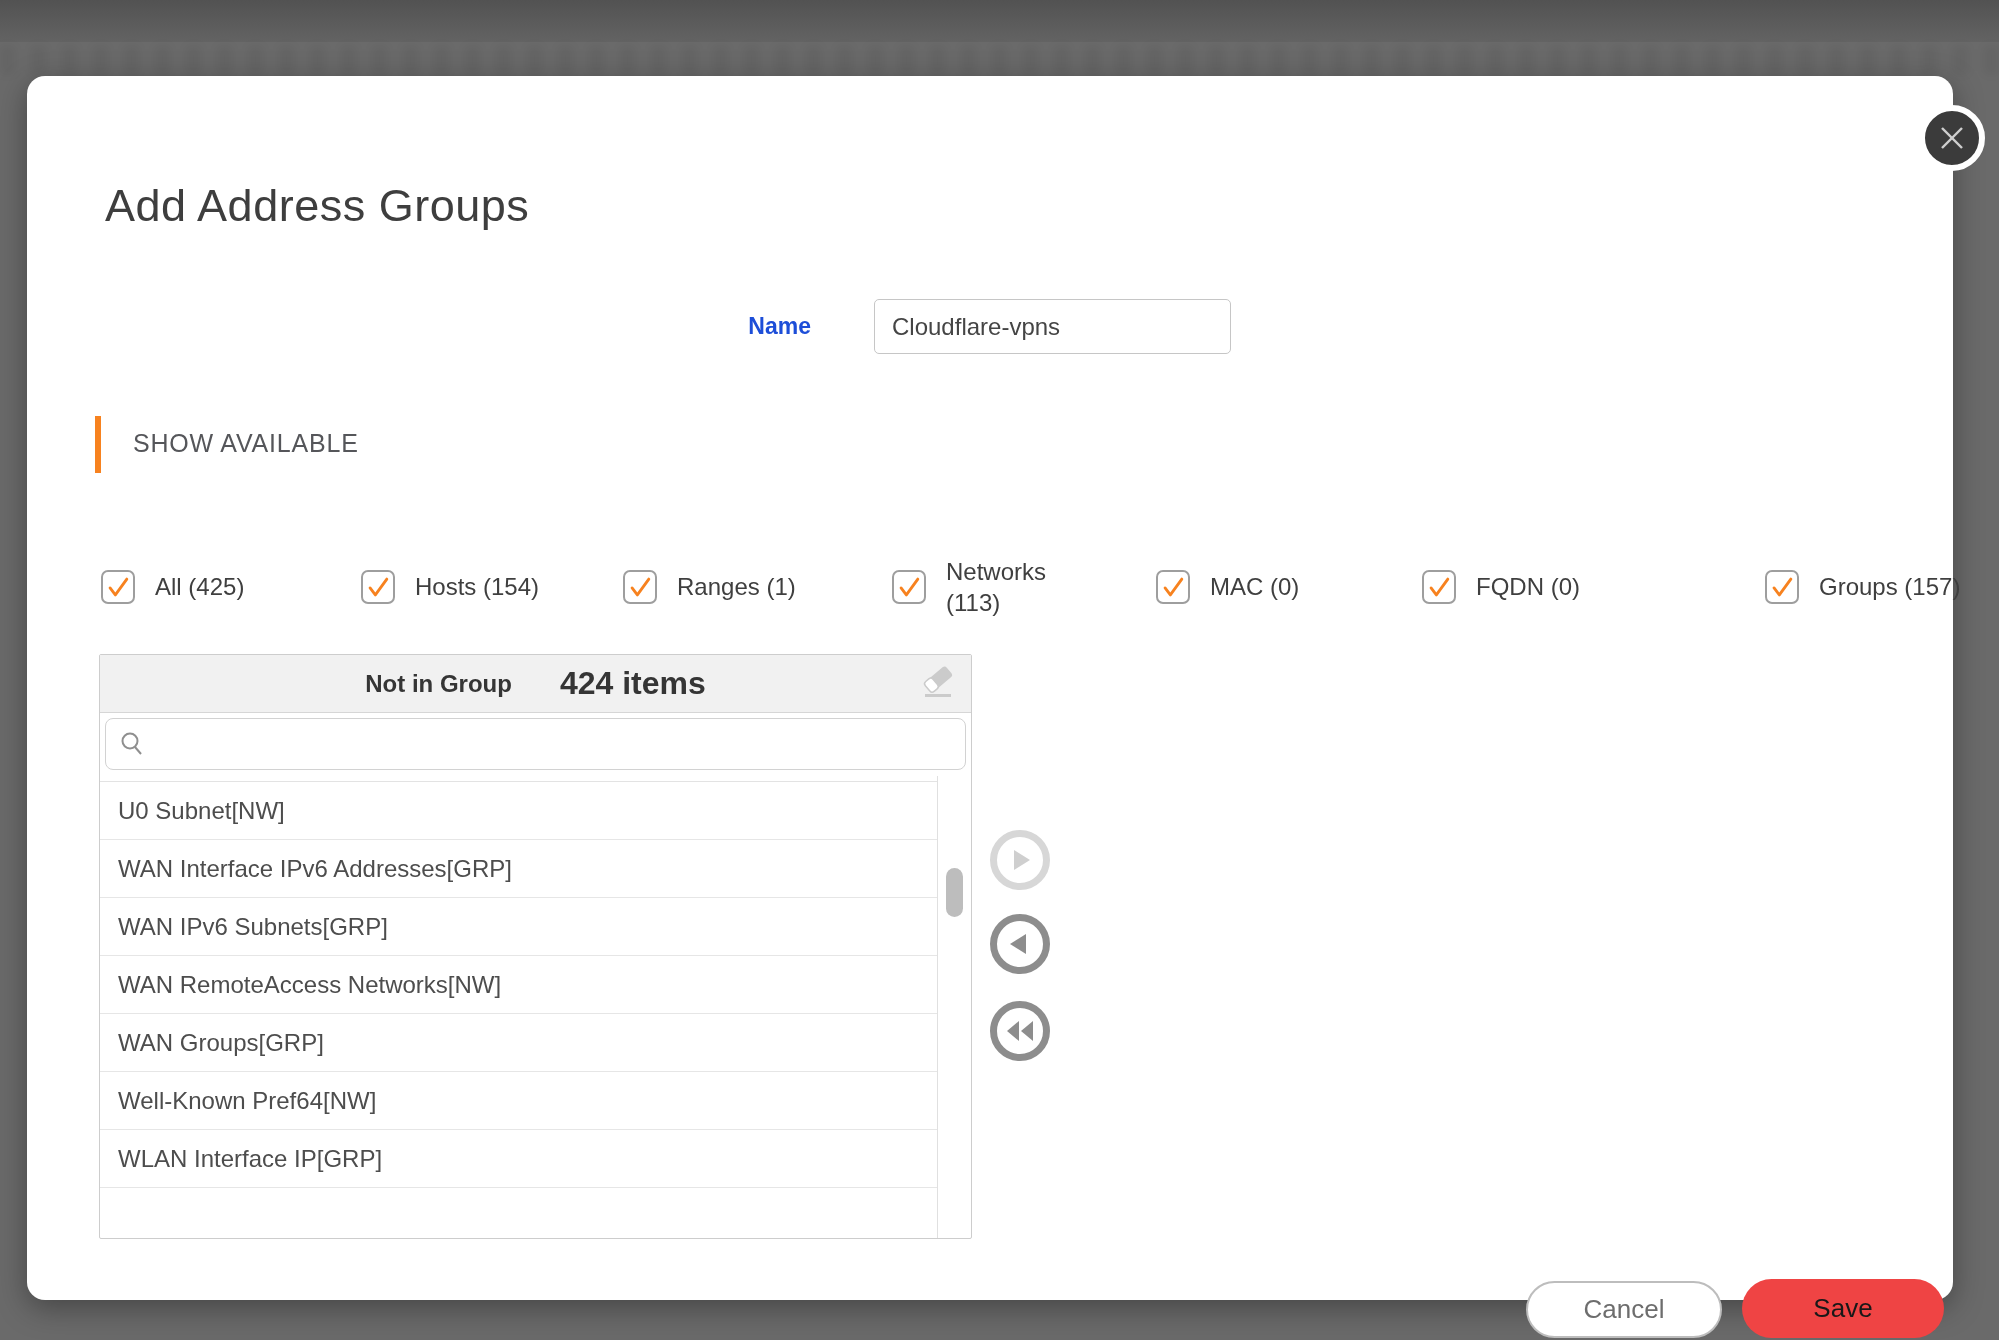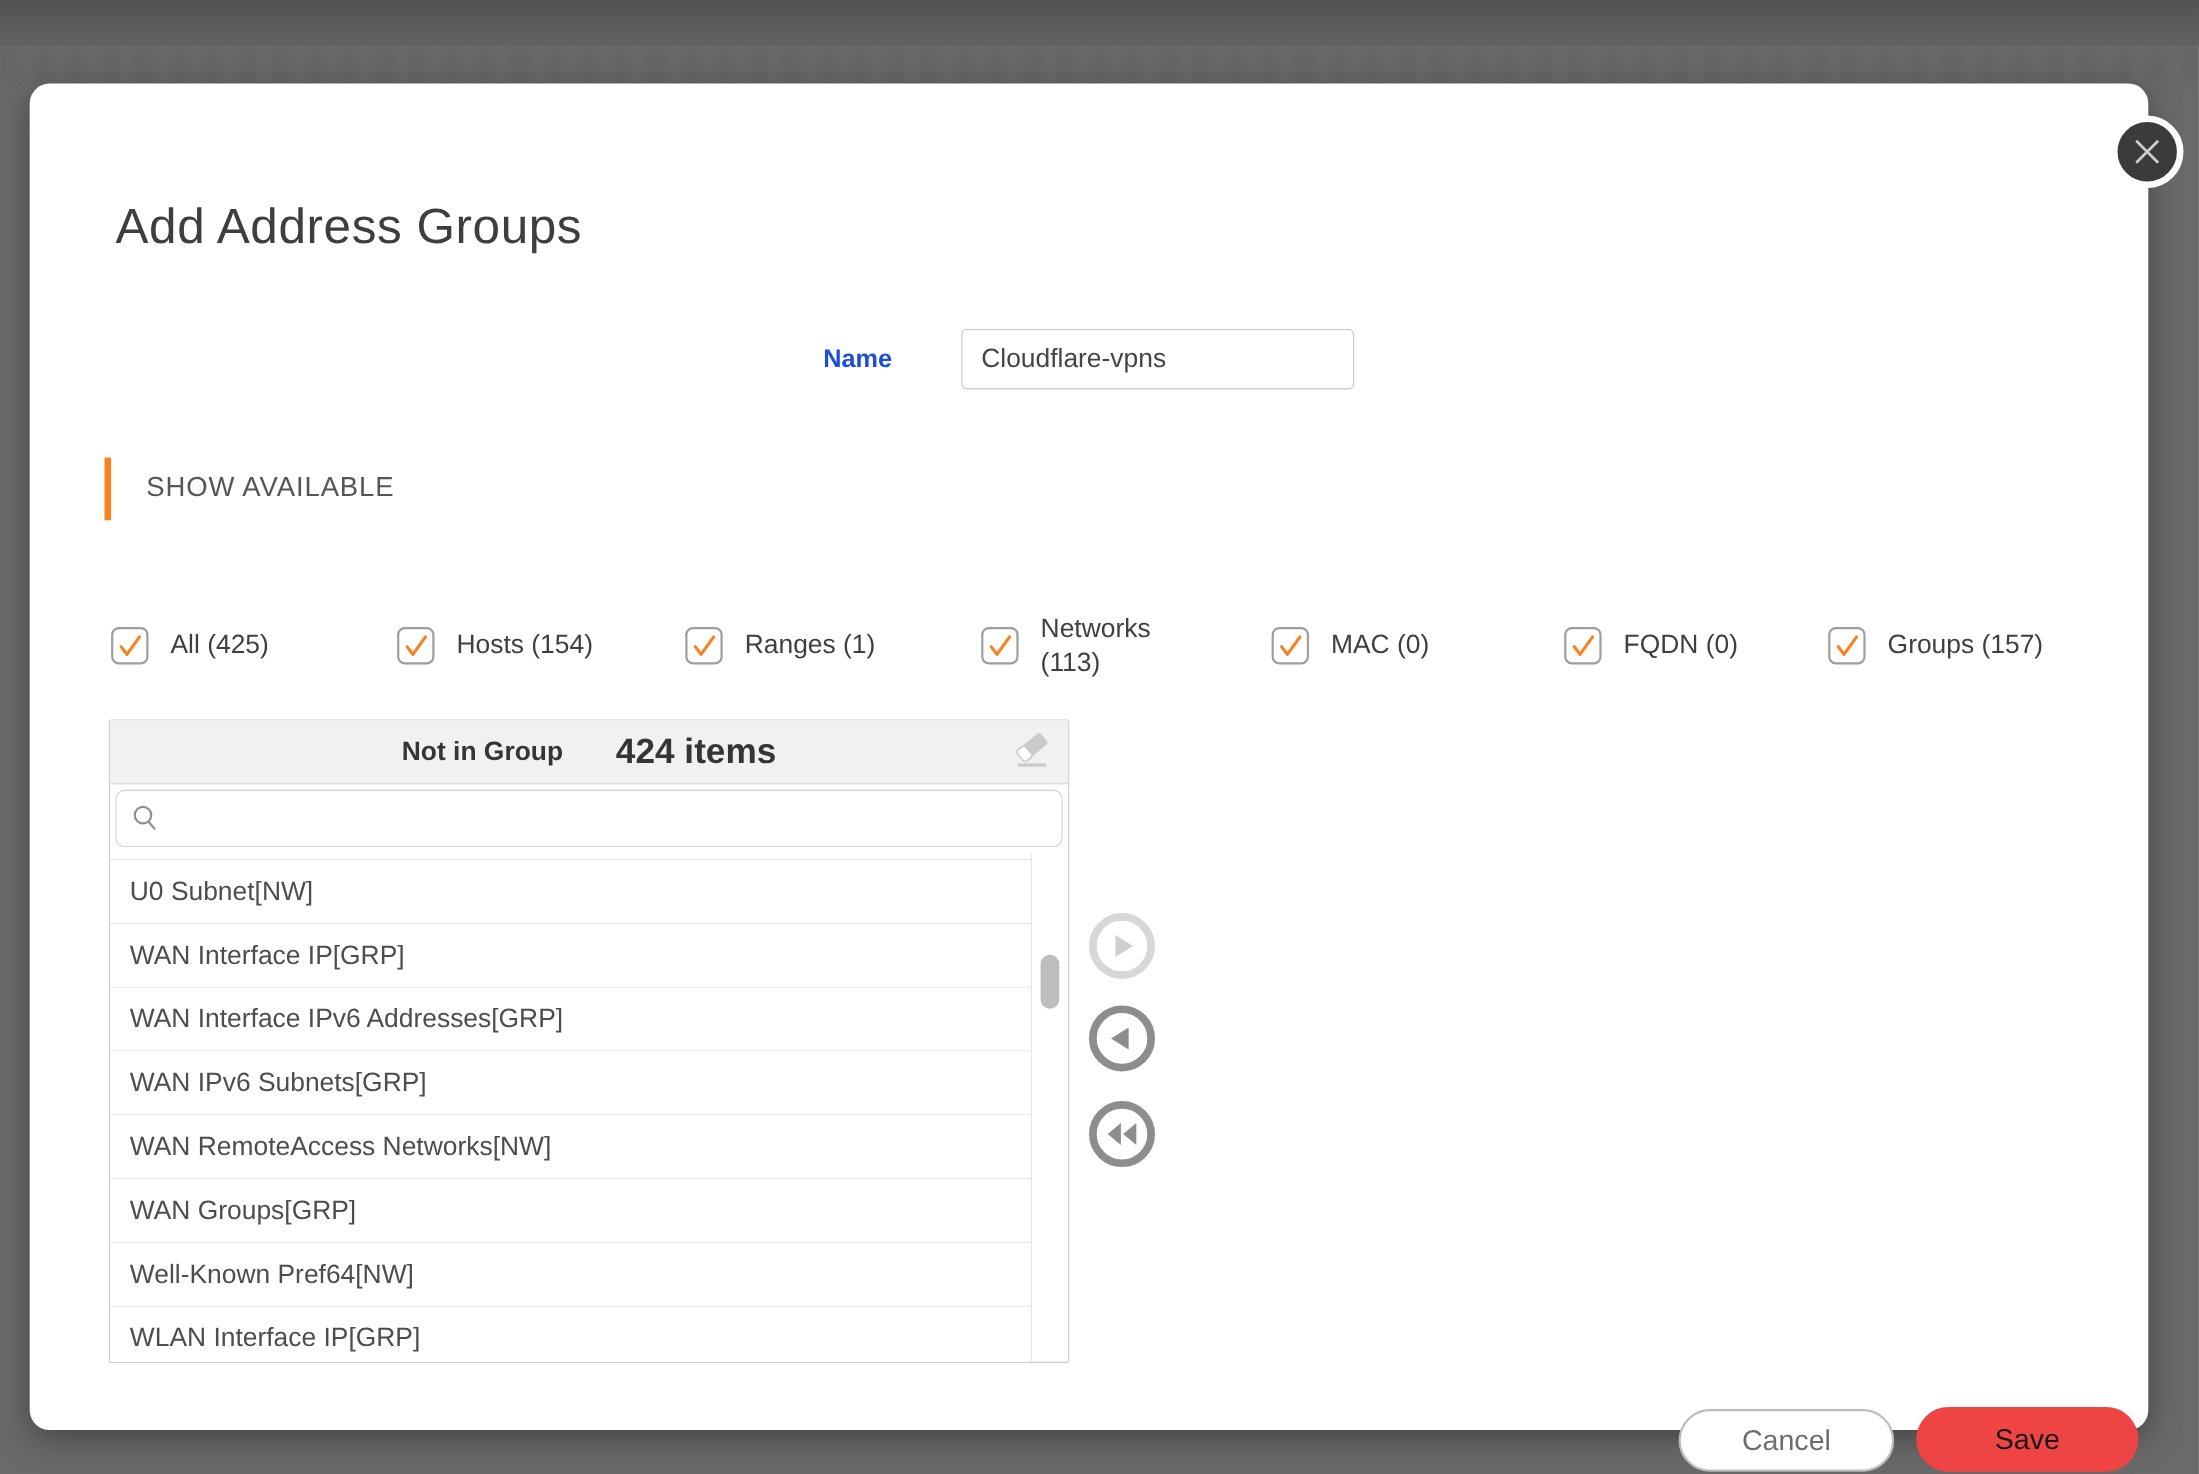--- a/index.html
+++ b/index.html
@@ -33,21 +33,21 @@
     border:1px solid #c6c6c6; border-radius:5px; font-size:24px; color:#454545;
     padding:0 17px; font-family:"Liberation Sans", sans-serif; outline:none; background:#fff; }
 
   .section-bar { position:absolute; left:68px; top:340px; width:6px; height:57px; background:#F7821F; }
   .section-label { position:absolute; left:106px; top:353px; font-size:25px;
     color:#55565a; letter-spacing:0.8px; }
 
   .filter-row { position:absolute; left:0; top:475px; width:1999px; height:72px; }
   .filter { position:absolute; display:flex; align-items:center; gap:20px; height:72px; }
   .f0{left:74px;} .f1{left:334px;} .f2{left:596px;} .f3{left:865px;}
-  .f4{left:1129px;} .f5{left:1395px;} .f6{left:1635px;}
+  .f4{left:1129px;} .f5{left:1395px;} .f6{left:1738px;}
   .checkbox { width:34px; height:34px; border:2px solid #9e9e9e; border-radius:7px;
     background:#fff; flex:0 0 34px; display:flex; align-items:center; justify-content:center; cursor:pointer; }
   .filter-label { font-size:24px; color:#3f3f3f; white-space:nowrap; }
   .f3 .filter-label { white-space:normal; width:100px; line-height:31px; }
 
   .panel { position:absolute; top:578px; height:585px; border:1px solid #cdcdcd;
     border-radius:2px; background:#fff; }
   .panel-left  { left:72px;  width:873px; }
   .panel-right { left:1046px; width:876px; }
   .panel-header { height:58px; background:#f1f1f1; border-bottom:1px solid #d6d6d6;
@@ -185,21 +185,20 @@
         <svg width="26" height="26" viewBox="0 0 26 26">
           <circle cx="11" cy="10" r="7.5" fill="none" stroke="#8f8f8f" stroke-width="2"></circle>
           <line x1="16" y1="16" x2="22" y2="23" stroke="#8f8f8f" stroke-width="2"></line>
         </svg>
         <input class="search-input" type="text" value="" style="">
       </div>
     </div>
     <div class="list-area">
       <div class="sliver"></div>
     <div class="list-row">U0 Subnet[NW]</div>
-        <div class="list-row">WAN Interface IP[GRP]</div>
         <div class="list-row">WAN Interface IPv6 Addresses[GRP]</div>
         <div class="list-row">WAN IPv6 Subnets[GRP]</div>
         <div class="list-row">WAN RemoteAccess Networks[NW]</div>
         <div class="list-row">WAN Groups[GRP]</div>
         <div class="list-row">Well-Known Pref64[NW]</div>
         <div class="list-row">WLAN Interface IP[GRP]</div>
       </div>
     <div class="scroll-gutter">
       <div class="scroll-thumb"></div>
     </div>

